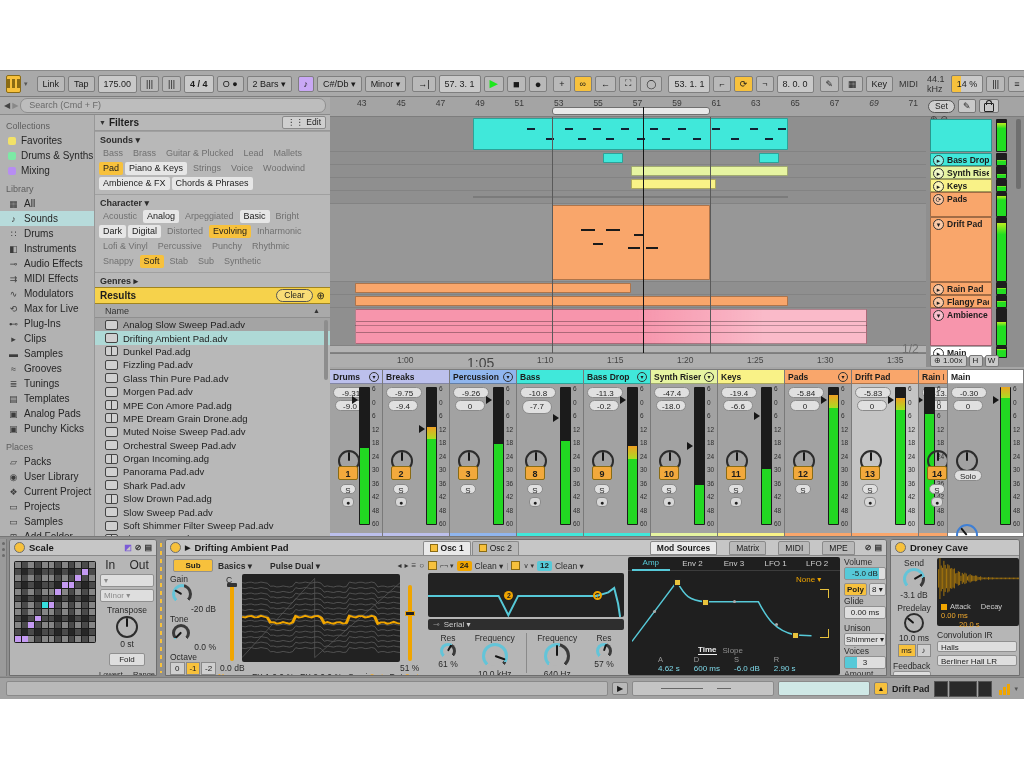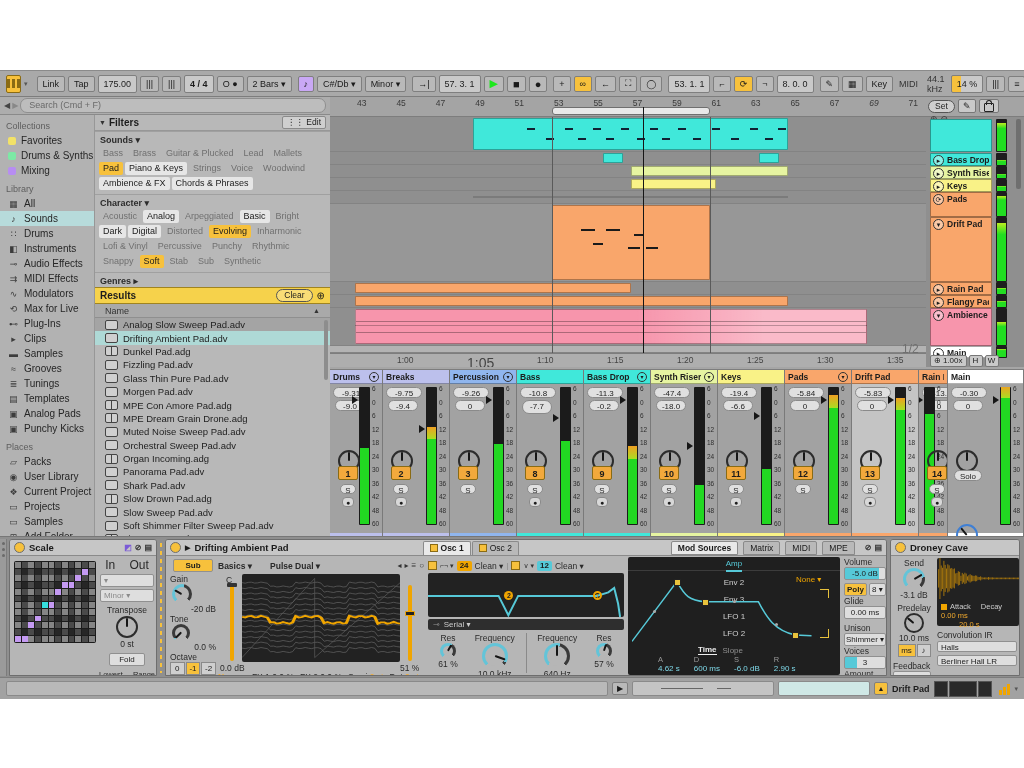--- a/index.html
+++ b/index.html
@@ -1027,21 +1027,21 @@
             <div class="flex" style="margin-left: 130px; gap: 1px;">
               <div class="flex" style="height: 13px; padding: 0px 6px; font-size: 8.5px; gap: 3px; background: rgb(233, 233, 233); border-top: 1px solid rgb(138, 138, 138); border-right: 1px solid rgb(138, 138, 138); border-left: 1px solid rgb(138, 138, 138); border-image: initial; border-bottom: none; border-radius: 2px 2px 0px 0px; font-weight: bold;">
                 <span style="width: 6px; height: 6px; background: rgb(247, 193, 60); border: 1px solid rgb(138, 107, 20);"></span>
                 <span>Osc 1</span>
               </div>
               <div class="flex" style="height: 13px; padding: 0px 6px; font-size: 8.5px; gap: 3px; background: rgb(185, 185, 185); border-top: 1px solid rgb(138, 138, 138); border-right: 1px solid rgb(138, 138, 138); border-left: 1px solid rgb(138, 138, 138); border-image: initial; border-bottom: none; border-radius: 2px 2px 0px 0px; font-weight: normal;">
                 <span style="width: 6px; height: 6px; background: rgb(247, 193, 60); border: 1px solid rgb(138, 107, 20);"></span>
                 <span>Osc 2</span>
               </div>
             </div>
-            <div class="flex" style="margin-left: auto; gap: 5px;">
+            <div class="flex" style="margin-left: auto; gap: 12px;">
               <div style="height: 12px; line-height: 12px; padding: 0px 6px; font-size: 8.5px; background: rgb(233, 233, 233); border: 1px solid rgb(138, 138, 138); border-radius: 2px 2px 0px 0px; font-weight: bold;">Mod Sources</div>
               <div style="height: 12px; line-height: 12px; padding: 0px 6px; font-size: 8.5px; background: rgb(185, 185, 185); border: 1px solid rgb(138, 138, 138); border-radius: 2px 2px 0px 0px; font-weight: normal;">Matrix</div>
               <div style="height: 12px; line-height: 12px; padding: 0px 6px; font-size: 8.5px; background: rgb(185, 185, 185); border: 1px solid rgb(138, 138, 138); border-radius: 2px 2px 0px 0px; font-weight: normal;">MIDI</div>
               <div style="height: 12px; line-height: 12px; padding: 0px 6px; font-size: 8.5px; background: rgb(185, 185, 185); border: 1px solid rgb(138, 138, 138); border-radius: 2px 2px 0px 0px; font-weight: normal;">MPE</div>
             </div>
             <div class="flex" style="gap: 3px; margin-left: 6px;">
               <span style="font-size: 8px; color: rgb(51, 51, 51);">⊘</span>
               <span style="font-size: 8px; color: rgb(51, 51, 51);">▤</span>
             </div>
           </div>
@@ -1158,21 +1158,21 @@
                 <div class="dlabel">Res</div>
                 <div class="knob" style="width: 16px; height: 16px; background: conic-gradient(from 225deg, rgb(99, 196, 216) 0deg, rgb(99, 196, 216) 153.9deg, rgb(58, 58, 58) 153.9deg, rgb(58, 58, 58) 270deg, transparent 270deg, transparent 360deg);">
                   <div style="position: absolute; inset: 3px; border-radius: 50%; background: rgb(182, 182, 182);"></div>
                   <div class="needle" style="height: 6.72px; transform: rotate(18deg);"></div>
                 </div>
                 <div class="dlabel">57 %</div>
               </div>
             </div>
           </div>
           <div class="dark abs" style="left: 462px; top: 17px; width: 212px; height: 118px; background: rgb(31, 31, 31);">
-            <div class="flex" style="height: 13px; border-bottom: 1px solid rgb(60, 60, 60); padding: 0px 4px; gap: 4px; flex-direction: column;">
+            <div class="flex" style="height: 13px; border-bottom: 1px solid rgb(60, 60, 60); padding: 0px 4px; gap: 4px;">
               <span style="flex: 1 1 0%; text-align: center; font-size: 8px; color: rgb(86, 201, 216); border-bottom: 2px solid rgb(86, 201, 216); height: 13px; line-height: 13px;">Amp</span>
               <span style="flex: 1 1 0%; text-align: center; font-size: 8px; color: rgb(207, 207, 207); border-bottom: none; height: 13px; line-height: 13px;">Env 2</span>
               <span style="flex: 1 1 0%; text-align: center; font-size: 8px; color: rgb(207, 207, 207); border-bottom: none; height: 13px; line-height: 13px;">Env 3</span>
               <span style="flex: 1 1 0%; text-align: center; font-size: 8px; color: rgb(207, 207, 207); border-bottom: none; height: 13px; line-height: 13px;">LFO 1</span>
               <span style="flex: 1 1 0%; text-align: center; font-size: 8px; color: rgb(207, 207, 207); border-bottom: none; height: 13px; line-height: 13px;">LFO 2</span>
             </div>
             <span class="abs" style="left: 168px; top: 18px; font-size: 8px; color: rgb(240, 165, 0);">None ▾</span>
             <div class="abs" style="left: 4px; top: 16px; width: 204px; height: 72px;"><svg viewBox="0 0 100 100" preserveAspectRatio="none" style="width: 100%; height: 100%;">
                 <path d="M0,95 L22,12 C26,32 28,38 36,40 L62,40 C66,62 70,80 80,86 L88,87" fill="none" stroke="#56c9d8" stroke-width="1.5" vector-effect="non-scaling-stroke"></path>
               </svg><div style="position: absolute; left: 22%; top: 12%; width: 5px; height: 5px; background: rgb(232, 194, 60); border: 1px solid rgb(34, 34, 34); margin: -3px;"></div><div style="position: absolute; left: 36%; top: 40%; width: 5px; height: 5px; background: rgb(232, 194, 60); border: 1px solid rgb(34, 34, 34); margin: -3px;"></div><div style="position: absolute; left: 80%; top: 86%; width: 5px; height: 5px; background: rgb(232, 194, 60); border: 1px solid rgb(34, 34, 34); margin: -3px;"></div><div style="position: absolute; left: 11%; top: 54%; width: 3px; height: 3px; border-radius: 50%; background: rgb(170, 170, 170); margin: -1.5px;"></div><div style="position: absolute; left: 50%; top: 40%; width: 3px; height: 3px; border-radius: 50%; background: rgb(170, 170, 170); margin: -1.5px;"></div><div style="position: absolute; left: 71%; top: 72%; width: 3px; height: 3px; border-radius: 50%; background: rgb(170, 170, 170); margin: -1.5px;"></div><div style="position: absolute; left: 92%; top: 22%; width: 8px; height: 8px; border-right: 1.5px solid rgb(232, 194, 60); border-top: 1.5px solid rgb(232, 194, 60);"></div><div style="position: absolute; left: 92%; top: 78%; width: 8px; height: 8px; border-right: 1.5px solid rgb(232, 194, 60); border-bottom: 1.5px solid rgb(232, 194, 60);"></div></div>

